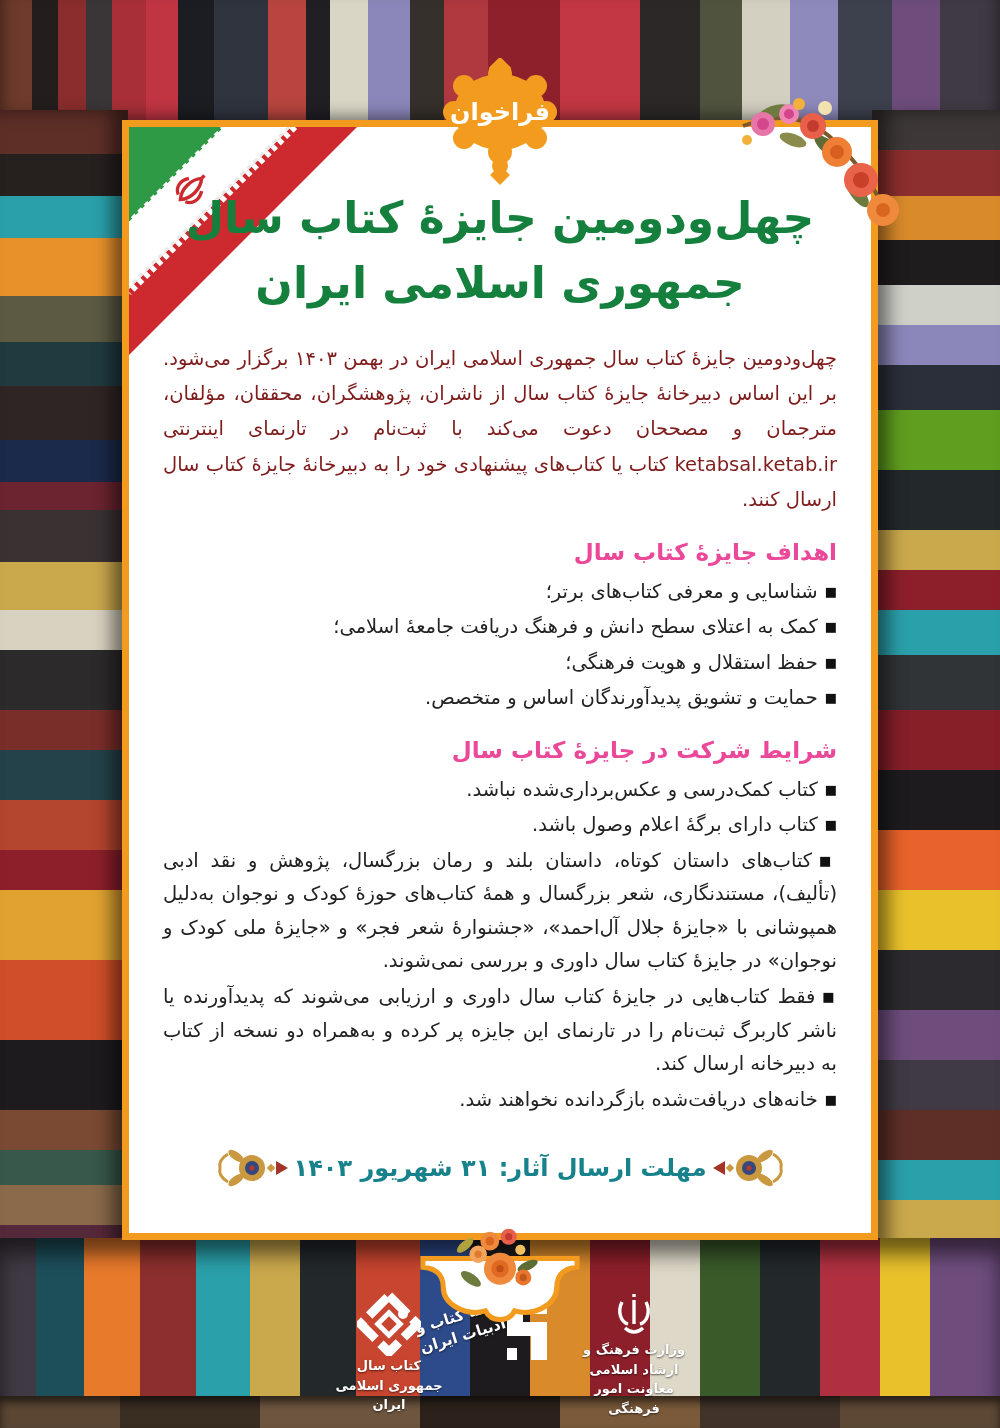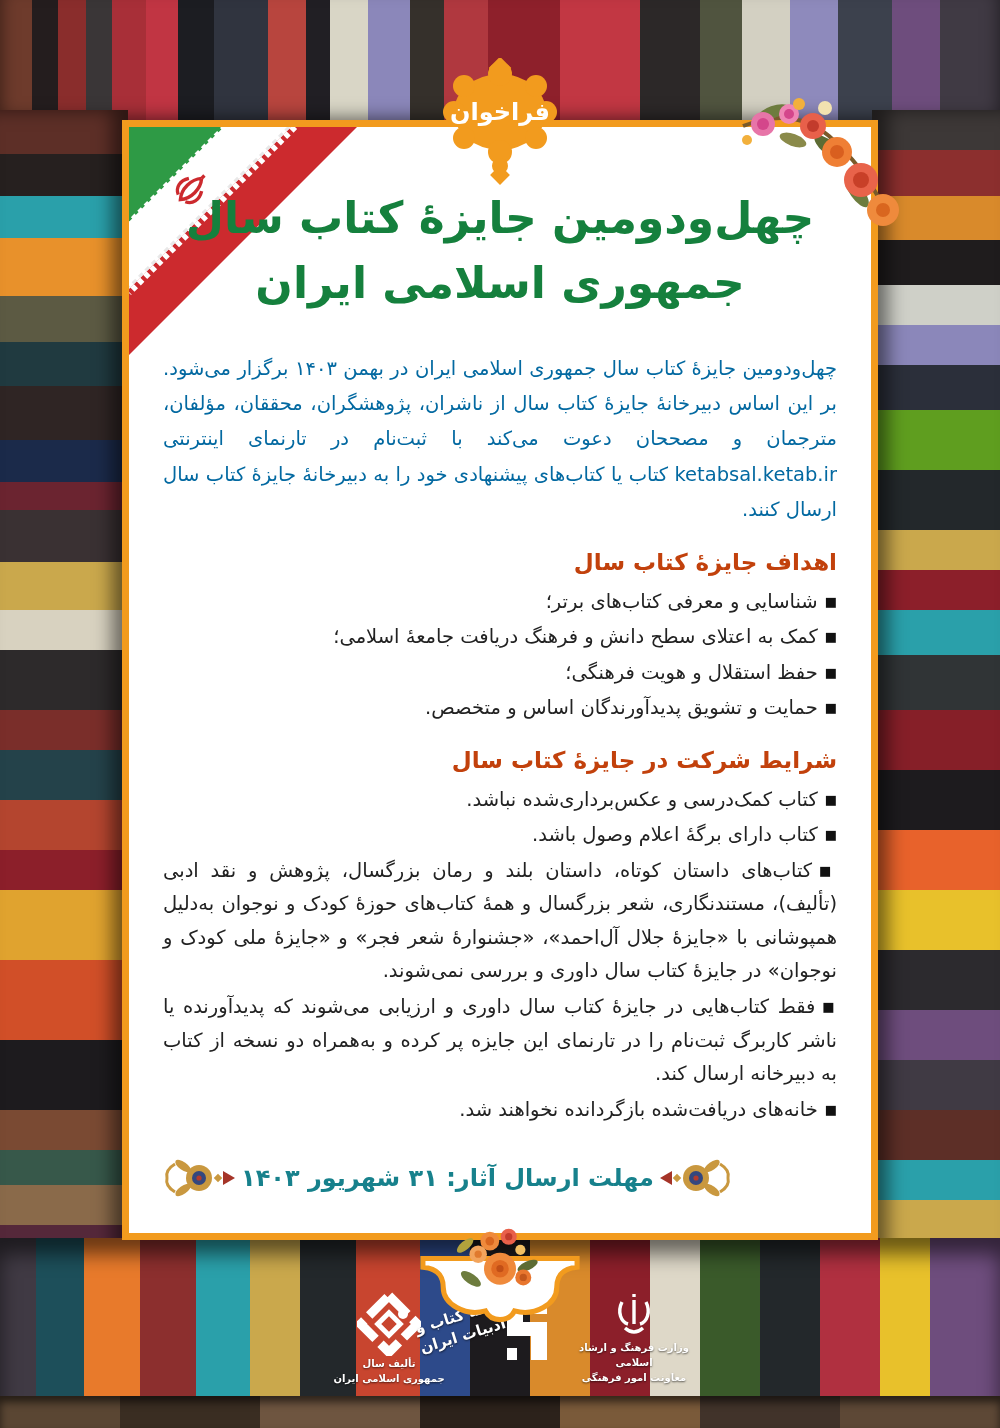--- a/index.html
+++ b/index.html
@@ -48,38 +48,38 @@
       #2c221b 420px 560px,#7a5a3a 560px 700px,#41332a 700px 840px,#5d4836 840px 1000px);
     box-shadow:inset 0 6px 8px rgba(0,0,0,.6);}
 
   
   .card{left:122px;top:120px;width:742px;height:1106px;background:#fff;
         border:7px solid #F29B1E;z-index:2;overflow:hidden;}
   .content{position:absolute;inset:0;padding:0 34px;direction:rtl;color:#1e1e1e;}
 
   .title{margin-top:58px;text-align:center;font-weight:900;font-size:44px;
          line-height:1.48;color:#15803d;letter-spacing:-.5px;}
-  .intro{margin-top:36px;font-size:19.5px;line-height:1.8;text-align:justify;color:#0369a1;}
-  .sec-h{margin-top:22px;font-size:23px;font-weight:900;color:#c2410c;}
+  .intro{margin-top:26px;font-size:19.5px;line-height:1.8;text-align:justify;color:#7f1d1d;}
+  .sec-h{margin-top:22px;font-size:23px;font-weight:900;color:#ec4899;}
   .bullets{margin-top:10px;}
   .bullet{font-size:19.5px;line-height:1.72;text-align:justify;color:#222;margin-bottom:2px;}
   .sq{font-size:13px;margin-left:7px;position:relative;top:-2px;color:#111;}
 
-  .deadline-row{margin-top:30px;display:flex;align-items:center;justify-content:flex-end;gap:4px;}
+  .deadline-row{margin-top:30px;display:flex;align-items:center;justify-content:center;gap:4px;}
   .deadline{font-size:24px;font-weight:900;color:#17818C;white-space:nowrap;}
 
   
   .badge{left:440px;top:58px;width:120px;height:128px;z-index:5;}
   .badge svg{display:block;}
   .flowers-tr{left:733px;top:96px;width:176px;height:152px;z-index:6;}
   .pendant{left:382px;top:1228px;width:236px;height:112px;z-index:4;}
 
   
   .logo{z-index:3;color:#fff;text-align:center;}
-  .logo .cap{font-size:10px;font-weight:bold;line-height:1.5;direction:rtl;
+  .logo .cap{font-size:13px;font-weight:bold;line-height:1.5;direction:rtl;
              text-shadow:0 1px 2px rgba(0,0,0,.6);}
   .logo-bookyear{left:333px;top:1292px;width:112px;}
   .logo-callig{left:410px;top:1306px;width:100px;height:80px;}
   .callig-text{direction:rtl;font-size:15px;font-weight:bold;color:#fff;line-height:1.35;
                transform:rotate(-17deg);text-align:center;
                text-shadow:0 1px 2px rgba(0,0,0,.6);}
   .logo-khaneh{left:499px;top:1298px;width:56px;}
   .logo-ministry{left:568px;top:1292px;width:132px;}
 </style>
 </head>
@@ -227,21 +227,21 @@
 </svg>
 
 <div class="abs logo logo-bookyear">
   <svg width="64" height="64" viewBox="0 0 64 64" style="display:block;margin:0 auto">
     <g transform="rotate(45 32 32)" stroke="#ffffff" fill="none">
       <rect x="12" y="12" width="40" height="40" stroke-width="9" stroke-dasharray="26 7"></rect>
       <rect x="24" y="24" width="16" height="16" stroke-width="5"></rect>
     </g>
     <circle cx="46" cy="22" r="5" fill="#ffffff"></circle>
   </svg>
-  <div class="cap">تألیف سال</div>
+  <div class="cap">کتاب سال</div>
   <div class="cap">جمهوری اسلامی ایران</div>
 </div>
 
 <div class="abs logo logo-callig">
   <div class="callig-text">خانه کتاب و ادبیات ایران</div>
 </div>
 
 <div class="abs logo logo-khaneh">
   <svg width="52" height="64" viewBox="0 0 52 64">
     <path d="M6,2 h40 v14 h-24 v8 h24 v38 h-16 v-24 h-24 z" fill="#ffffff"></path>

